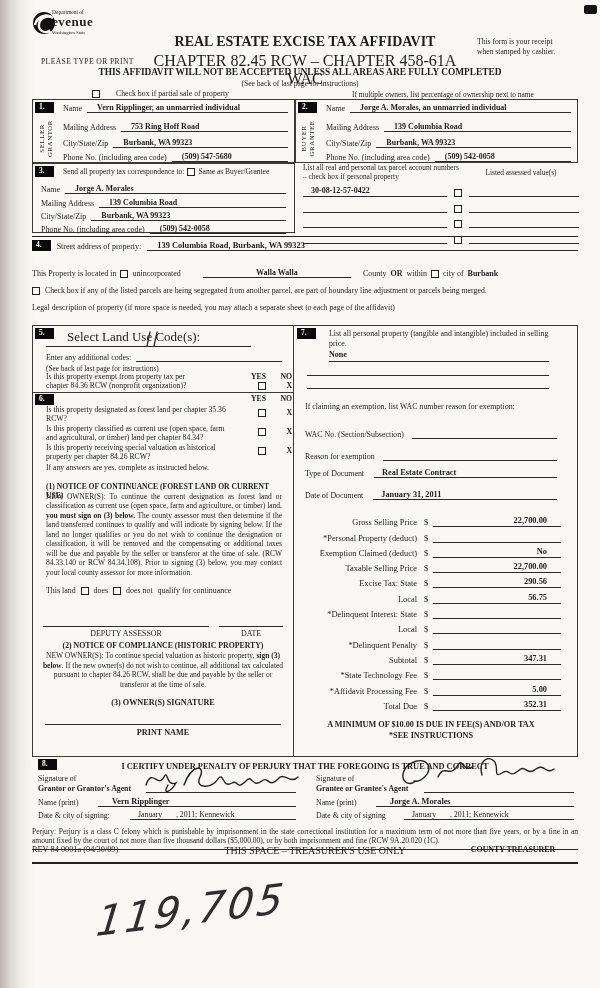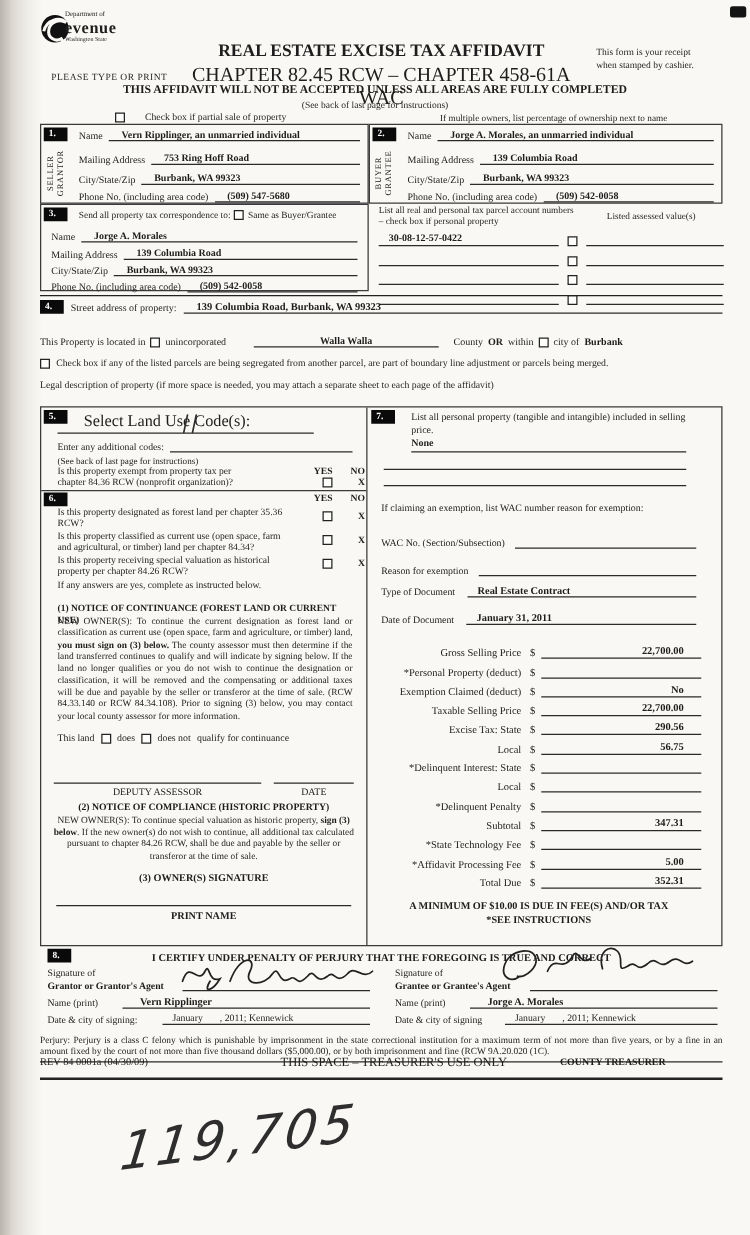--- a/index.html
+++ b/index.html
@@ -425,19 +425,19 @@
         <span style="width:88px">Date &amp; city of signing</span>
         <span class="ul" style="flex:1;padding-left:8px;white-space:pre">January       , 2011; Kennewick</span>
       </div>
     </div>
   </div>
 
   <div class="abs para" style="left:32px;top:827px;width:546;width:546px;border-bottom:1px solid #2a2a2a;padding-bottom:3px">Perjury:  Perjury is a class C felony which is punishable by imprisonment in the state correctional institution for a maximum term of not more than five years, or by a fine in an amount fixed by the court of not more than five thousand dollars ($5,000.00), or by both imprisonment and fine (RCW 9A.20.020 (1C).</div>
   <div class="abs" style="left:32px;top:845px;width:546px;display:flex;align-items:flex-start;border-bottom:2px solid #222;padding-bottom:6px">
     <span style="width:150px;font-size:8.3px">REV 84 0001a (04/30/09)</span>
     <span class="c" style="flex:1;font-size:10px">THIS SPACE – TREASURER'S USE ONLY</span>
-    <span class="b" style="width:130px;text-align:left;font-size:7.9px">COUNTY TREASURER</span>
+    <span class="b" style="width:130px;text-align:center;font-size:7.9px">COUNTY TREASURER</span>
   </div>
 
   <div class="abs" style="left:96px;top:886px;font-family:'DejaVu Sans',sans-serif;font-style:italic;
        font-size:41px;color:#2e2e2e;letter-spacing:3px;transform:rotate(-7deg) skewX(-14deg)">119,705</div>
 
 </div>
 
 </body></html>

